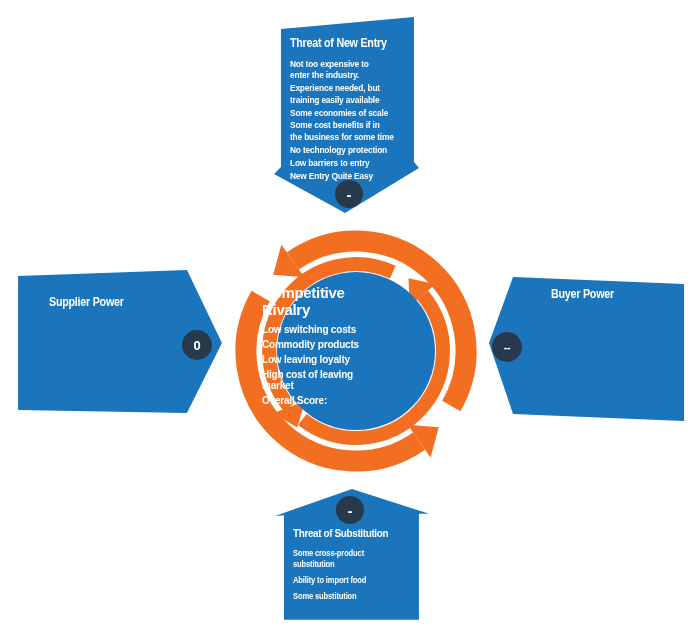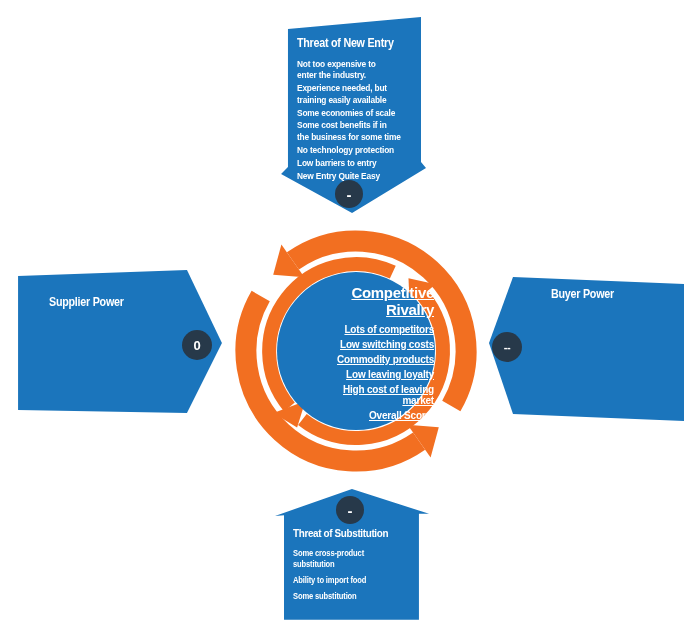--- a/index.html
+++ b/index.html
@@ -7,21 +7,21 @@
        font-family:"Liberation Sans",sans-serif;font-weight:bold;}
   .stage{position:absolute;inset:0;}
 
   
   .box{position:absolute;background:#1B75BC;color:#fff;box-sizing:border-box;}
   .box-heading{margin:0;font-size:12.5px;letter-spacing:-0.3px;
                transform:scaleX(0.86);transform-origin:left top;white-space:pre-line;}
   .item{font-weight:bold;font-size:9.5px;letter-spacing:-0.2px;line-height:1.2;
         white-space:pre-line;transform:scaleX(0.88);transform-origin:left top;}
 
-  .box-top{left:279px;top:16px;width:147px;height:198px;
+  .box-top{left:272px;top:16px;width:147px;height:198px;
     clip-path:polygon(6.1% 6.6%,96.6% 0.5%,96.6% 73.7%,100% 76.8%,49.7% 99.5%,1.4% 79.8%,6.1% 76.3%);
     padding:20px 6px 0 18px;}
   .box-top .box-heading{margin-bottom:8px;}
   .box-top .item{margin-bottom:1.5px;}
 
   .box-left{left:16px;top:268px;width:208px;height:148px;
     clip-path:polygon(1% 5.4%,82.2% 1.4%,99% 50.7%,82.2% 98%,1% 96%);
     padding:27px 40px 0 33px;}
   .box-left .box-heading{margin-bottom:8px;}
   .box-left .item{margin-bottom:3.2px;}
@@ -42,21 +42,21 @@
   .badge{position:absolute;width:28px;height:28px;border-radius:50%;background:#27394A;
          color:#fff;display:flex;align-items:center;justify-content:center;
          font-size:15px;line-height:1;}
   .badge-top{left:335px;top:180px;}
   .badge-left{left:182px;top:330px;width:30px;height:30px;font-size:13px;}
   .badge-right{left:492px;top:332px;width:30px;height:30px;font-size:11px;letter-spacing:-0.5px;}
   .badge-bottom{left:336px;top:496px;}
 
   
   .rings{position:absolute;left:226px;top:221px;width:260px;height:260px;}
-  .center-text{position:absolute;left:278px;top:272px;width:156px;text-align:right;color:#fff;text-decoration:underline;}
+  .center-text{position:absolute;left:262px;top:272px;width:156px;text-align:left;color:#fff;}
   .center-heading{margin:13px 0 5px;font-size:15px;line-height:1.12;letter-spacing:-0.3px;
                   white-space:pre-line;}
   .center-text .item{font-size:10px;letter-spacing:-0.2px;line-height:1.15;margin-bottom:3.5px;
                      transform:none;}
 </style>
 </head>
 <body>
 
 <div class="stage">
 
@@ -109,21 +109,20 @@
     <polygon points="182.5,57.2 183.6,85.0 209.6,63.2" fill="#F26F21"></polygon>
     <polygon points="71.1,206.6 79.4,179.9 47.4,191.9" fill="#F26F21"></polygon>
 
     <circle cx="130" cy="130" r="79" fill="#1B75BC"></circle>
   </svg>
 
   <div class="center-text">
     <h2 class="center-heading">Competitive
 Rivalry</h2>
     <div class="items">
-        <div class="item">Lots of competitors</div>
         <div class="item">Low switching costs</div>
         <div class="item">Commodity products</div>
         <div class="item">Low leaving loyalty</div>
         <div class="item">High cost of leaving
 market</div>
         <div class="item">Overall Score:</div>
       </div>
   </div>
 
 </div>

